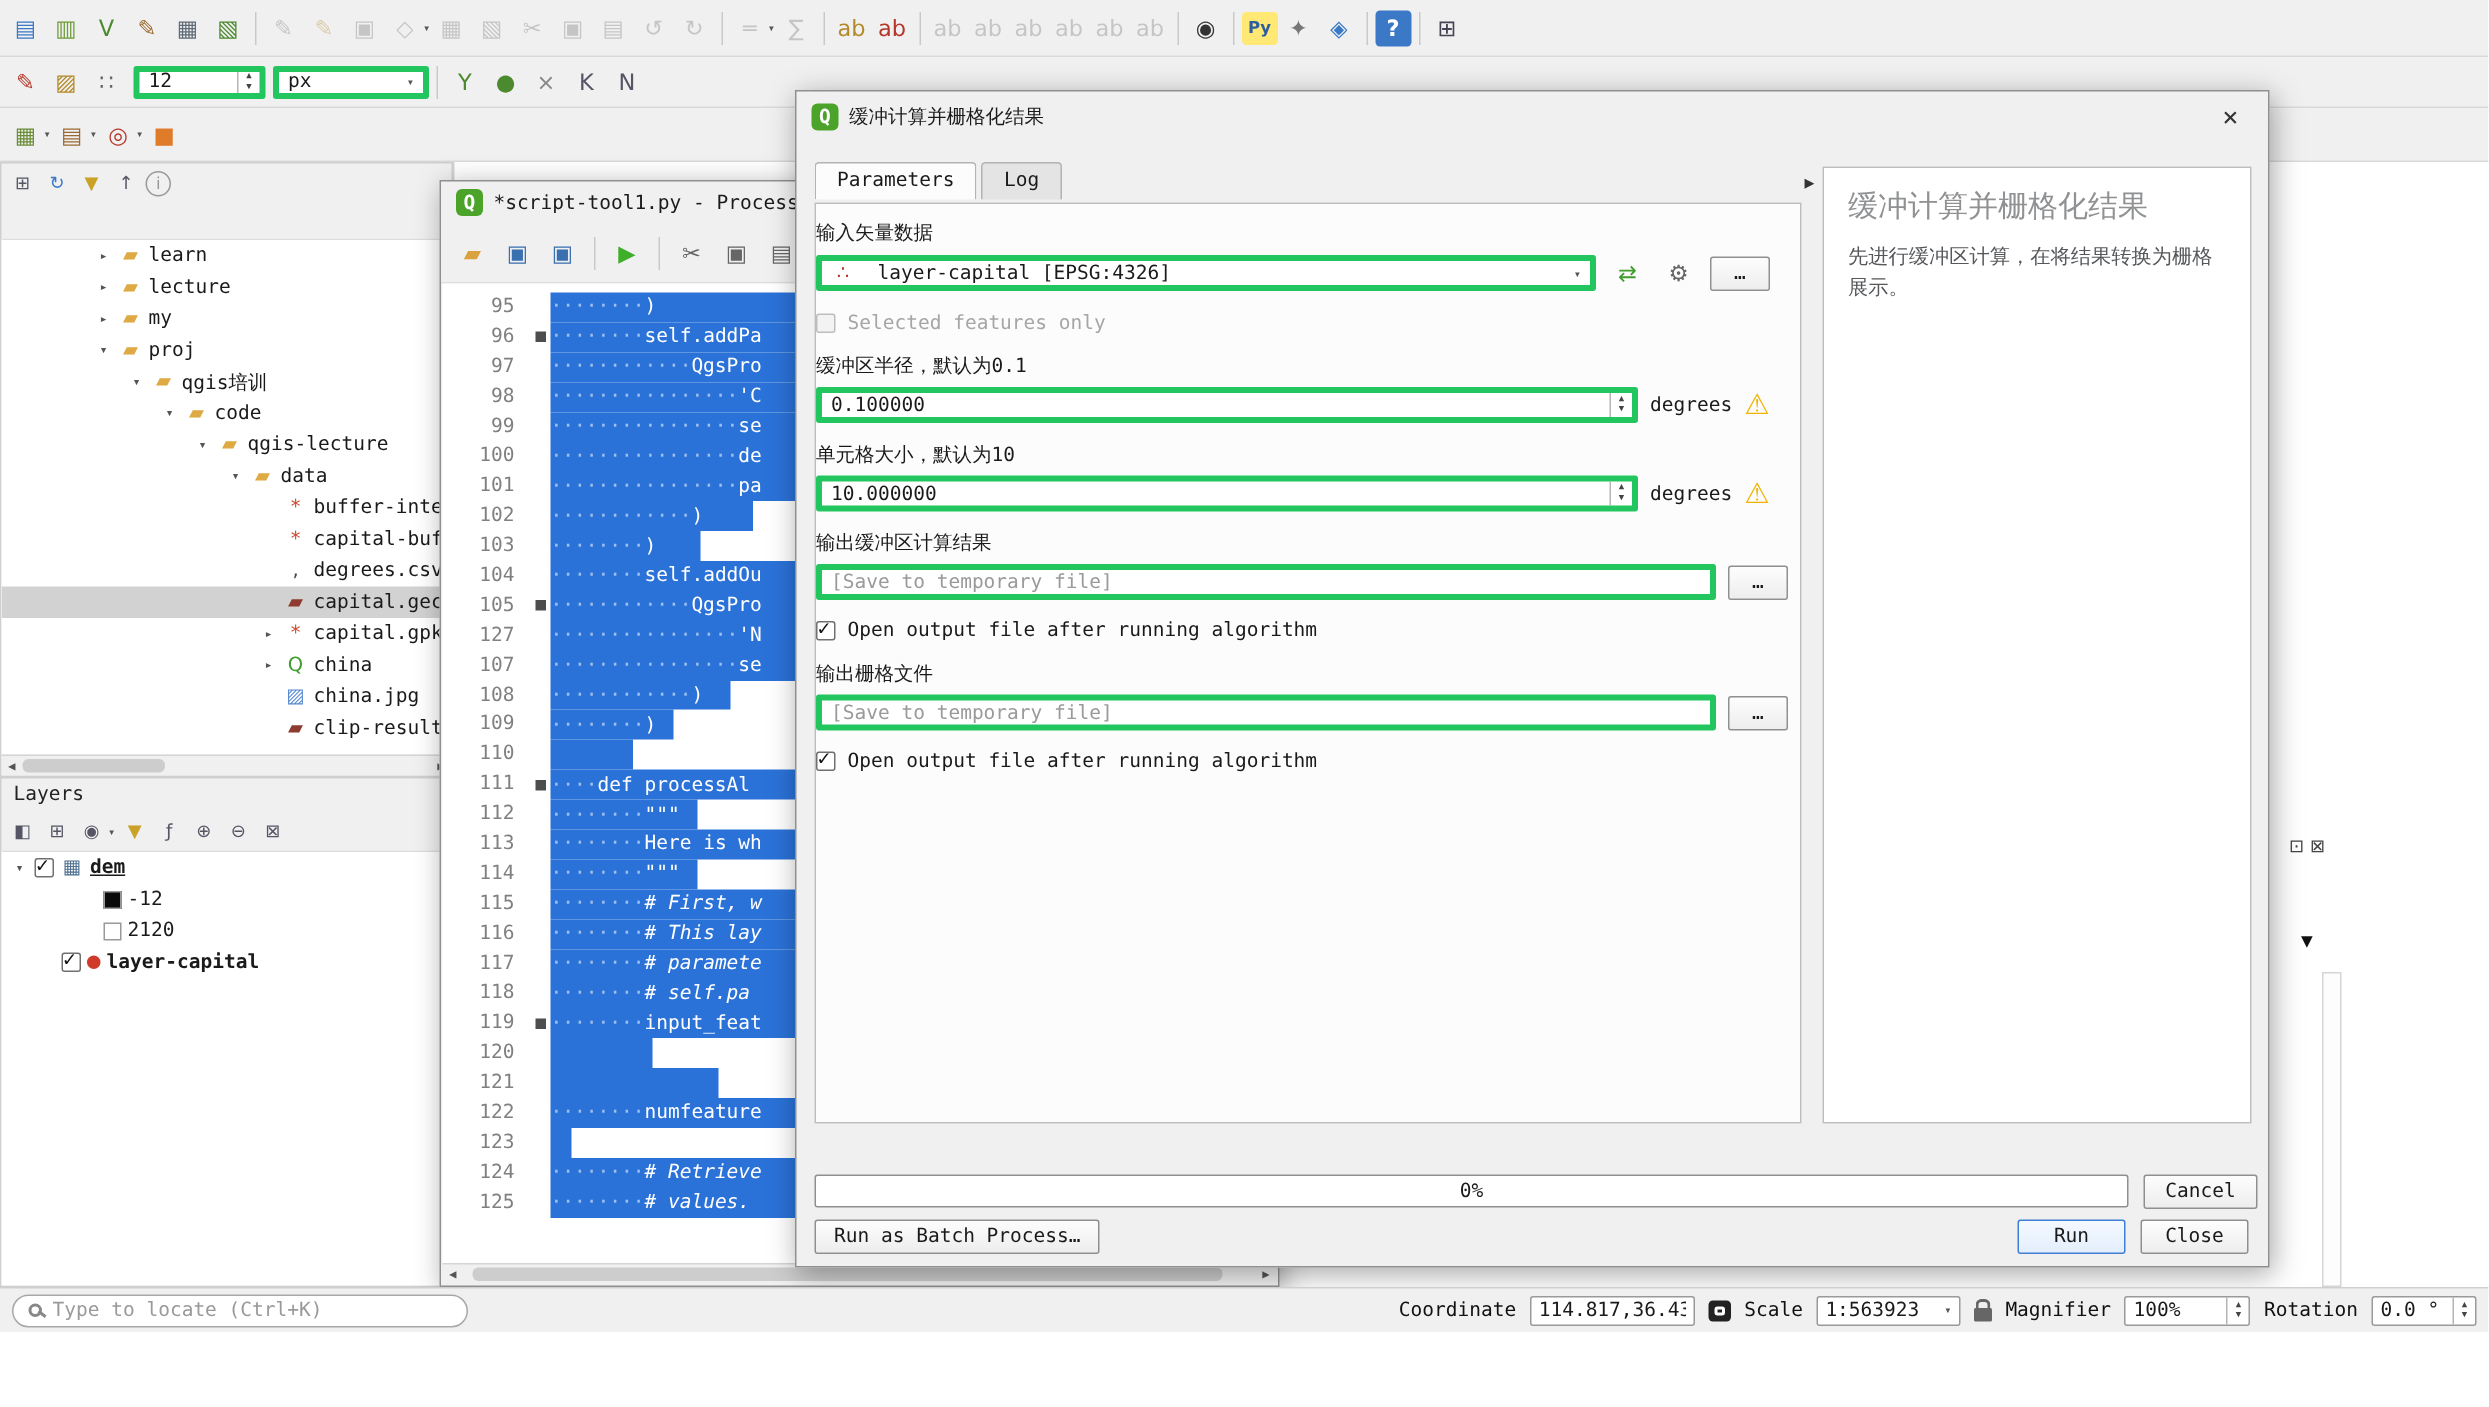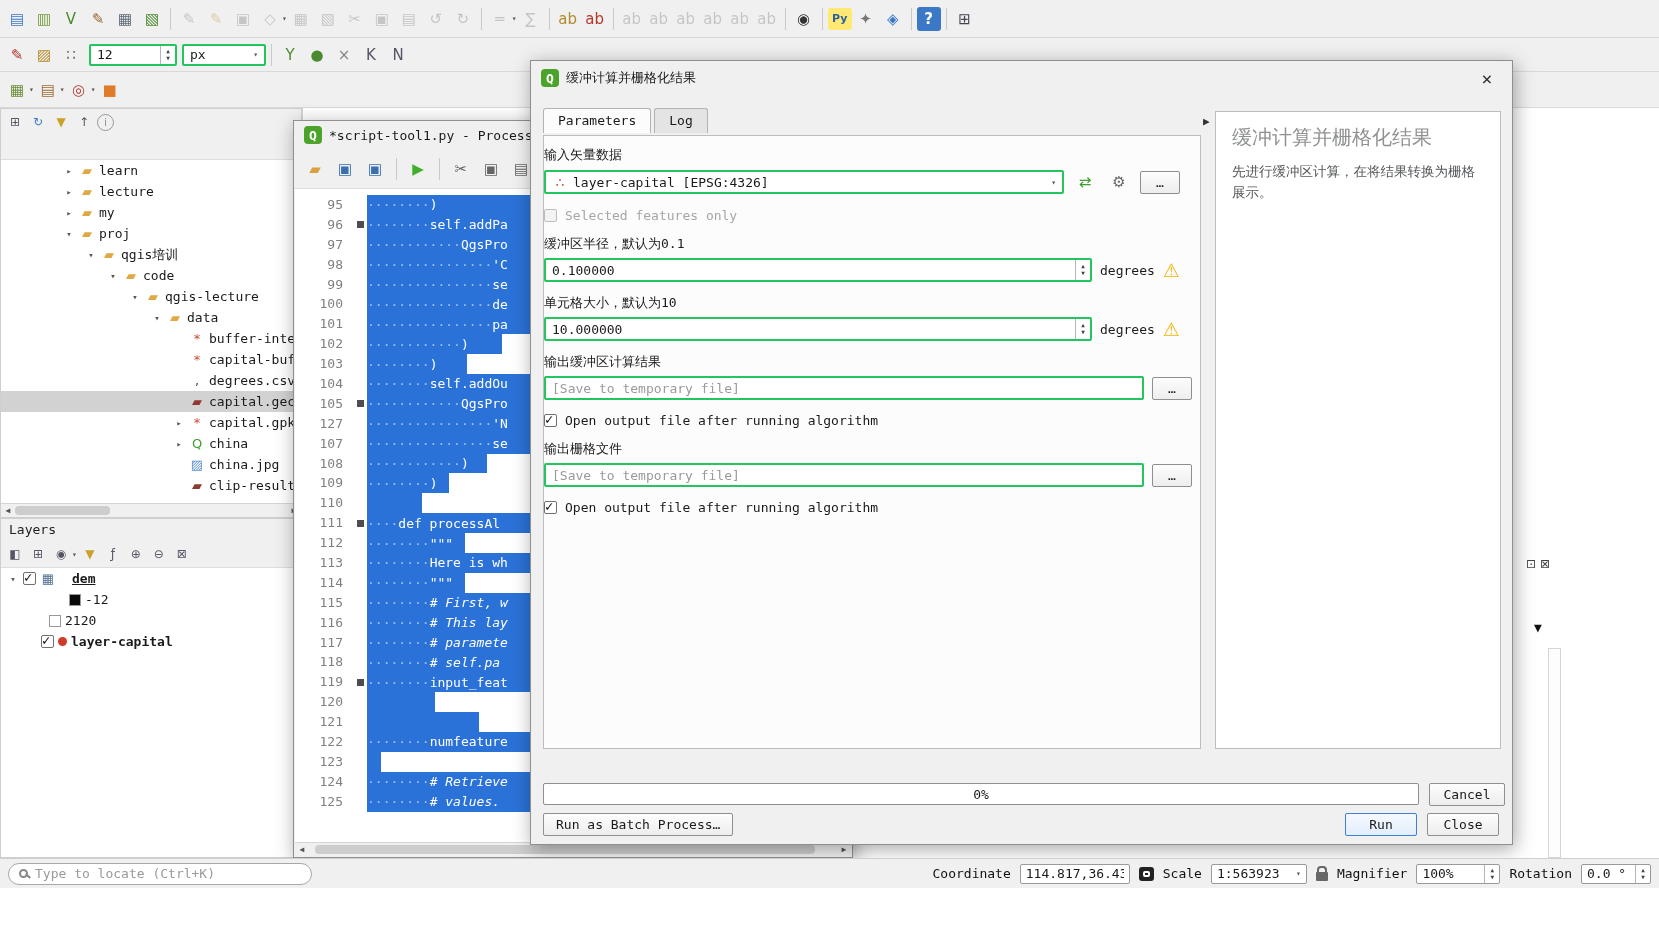--- a/index.html
+++ b/index.html
@@ -16,22 +16,22 @@
           border-radius:3px; font-size:15px; flex:none; font-family:"DejaVu Sans",sans-serif; }
   .ibtn.sm { width:20px; height:20px; font-size:12px; }
   .ibtn.dis { opacity:.35; }
   .ibtn.py { background:#ffe873; font-size:11px; font-weight:bold; width:24px; height:22px; }
   .ibtn.helpbg { background:#3b79c6; font-weight:bold; width:24px; height:24px; }
   .ibtn.round { border:1px solid #999; border-radius:50%; width:17px; height:17px; font-size:11px; }
   .vsep { width:1px; height:22px; background:#c9c9c9; margin:0 4px; flex:none; }
   .dd { font-size:8px; color:#555; margin-left:-2px; flex:none; }
   .ilist { display:contents; }
   
-  .field { height:24px; border:2px solid #22c55e; background:#fff; display:inline-flex;
-           align-items:center; padding:0 6px; gap:5px; border-radius:2px; }
+  .field { height:24px; border:4px solid #22c55e; background:#fff; display:inline-flex;
+           align-items:center; padding:0 6px; gap:15px; border-radius:2px; }
   input.raw { border:none; outline:none; background:transparent; font:inherit; width:100%; color:#1a1a1a; }
   input.raw::placeholder { color:#9a9a9a; }
   .spin { width:15px; align-self:stretch; border-left:1px solid #b5b5b5; display:flex; flex-direction:column;
           align-items:center; justify-content:center; font-size:6px; color:#444; line-height:1.1; flex:none; margin-right:-6px; }
   .cb { width:13px; height:13px; border:1px solid #707070; background:#fff; position:relative; flex:none; border-radius:2px;}
   .cb.checked::after { content:"✓"; position:absolute; left:0; top:-4px; font-size:14px; font-weight:bold; color:#111; }
   .cb.dis { border-color:#bdbdbd; background:#f3f3f3; }
   .btn { position:absolute; height:23px; border:1px solid #8f8f8f; background:linear-gradient(#fdfdfd,#ededed);
          display:flex; align-items:center; justify-content:center; padding:0 12px; border-radius:2px; font-size:13px; }
   .btn.default { border-color:#3f7fd6; background:linear-gradient(#f4f9ff,#e3eefc); }
@@ -39,21 +39,21 @@
   
   .dockpanel { position:absolute; background:#f0f0f0; border:1px solid #cfcfcf; z-index:2; }
   .dock-title { height:22px; padding:3px 8px; color:#222; }
   .dock-tools { display:flex; gap:3px; padding:0 4px; height:26px; align-items:center; }
   .tree { position:absolute; background:#fff; overflow:hidden; border-top:1px solid #ddd; }
   .trow { height:21px; display:flex; align-items:center; gap:4px; white-space:nowrap; overflow:hidden; }
   .trow.sel { background:#d2d2d2; }
   .tw { width:12px; font-size:9px; color:#555; text-align:center; flex:none; }
   .ticon { width:16px; font-size:13px; text-align:center; flex:none; font-family:"DejaVu Sans",sans-serif; }
   .tlabel { font-size:13px; }
-  .layer-active { font-weight:bold; text-decoration:underline;margin-left:12px; }
+  .layer-active { font-weight:bold; text-decoration:underline; }
   .layer-bold { font-weight:bold; }
   .swatch { width:12px; height:12px; border:1px solid #9a9a9a; flex:none; }
   .dotmark { width:9px; height:9px; border-radius:50%; flex:none; }
   
   .hscroll { position:absolute; height:14px; background:#f0f0f0; border-top:1px solid #d5d5d5;
              display:flex; align-items:center; }
   .sarrow { width:14px; font-size:8px; color:#555; text-align:center; flex:none; }
   .sthumb { height:9px; background:#cdcdcd; border-radius:4px; }
   
   .window { position:absolute; background:#f0f0f0; border:1px solid #8f8f8f;
@@ -229,21 +229,21 @@
       <span class="ibtn" style="color: rgb(102, 102, 102);">∷</span>
     
   </span>
   <span class="field" style="width:88px;height:22px;margin:0 4px">
     <input class="raw" value="12" style="">
     <span class="spin">
         <span>▲</span>
         <span>▼</span>
       </span>
   </span>
-  <span class="field" style="width:84px;height:22px">
+  <span class="field" style="width:104px;height:22px">
     <span>px</span>
     <span class="dd" style="margin-left:auto">▾</span>
   </span>
   <span class="ilist">
     
       <span class="vsep"></span>
       
     
       
       <span class="ibtn" style="color: rgb(76, 138, 47);">Y</span>
@@ -431,21 +431,21 @@
       </div>
 
       <div class="trow" style="padding-left: 52px;">
         <span class="tw"></span>
 
         <span class="swatch" style="background: rgb(10, 10, 10);"></span>
 
         <span class="tlabel">-12</span>
       </div>
 
-      <div class="trow" style="padding-left: 32px;">
+      <div class="trow" style="padding-left: 52px;">
         <span class="tw"></span>
 
         <span class="swatch" style="background: rgb(255, 255, 255);"></span>
 
         <span class="tlabel">2120</span>
       </div>
 
       <div class="trow" style="padding-left: 24px;">
         <span class="tw"></span>
         <span class="cb checked"></span>

